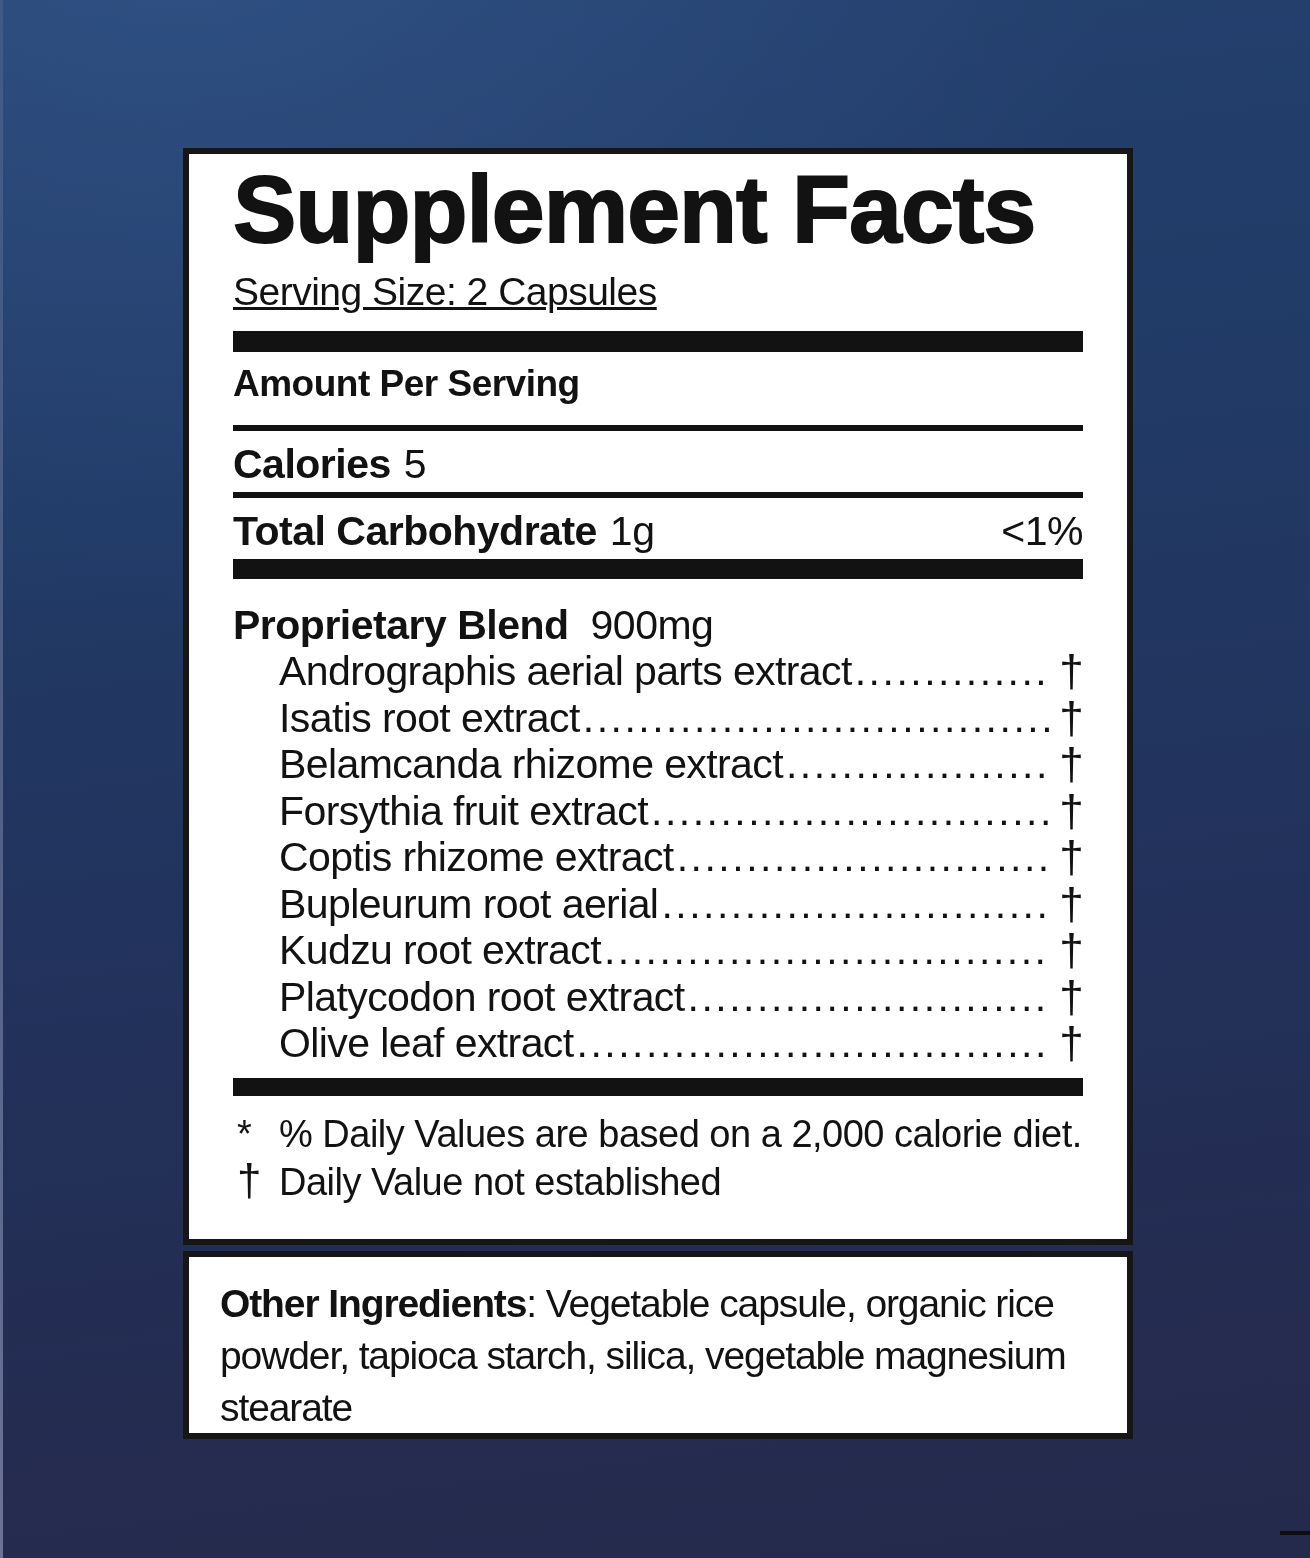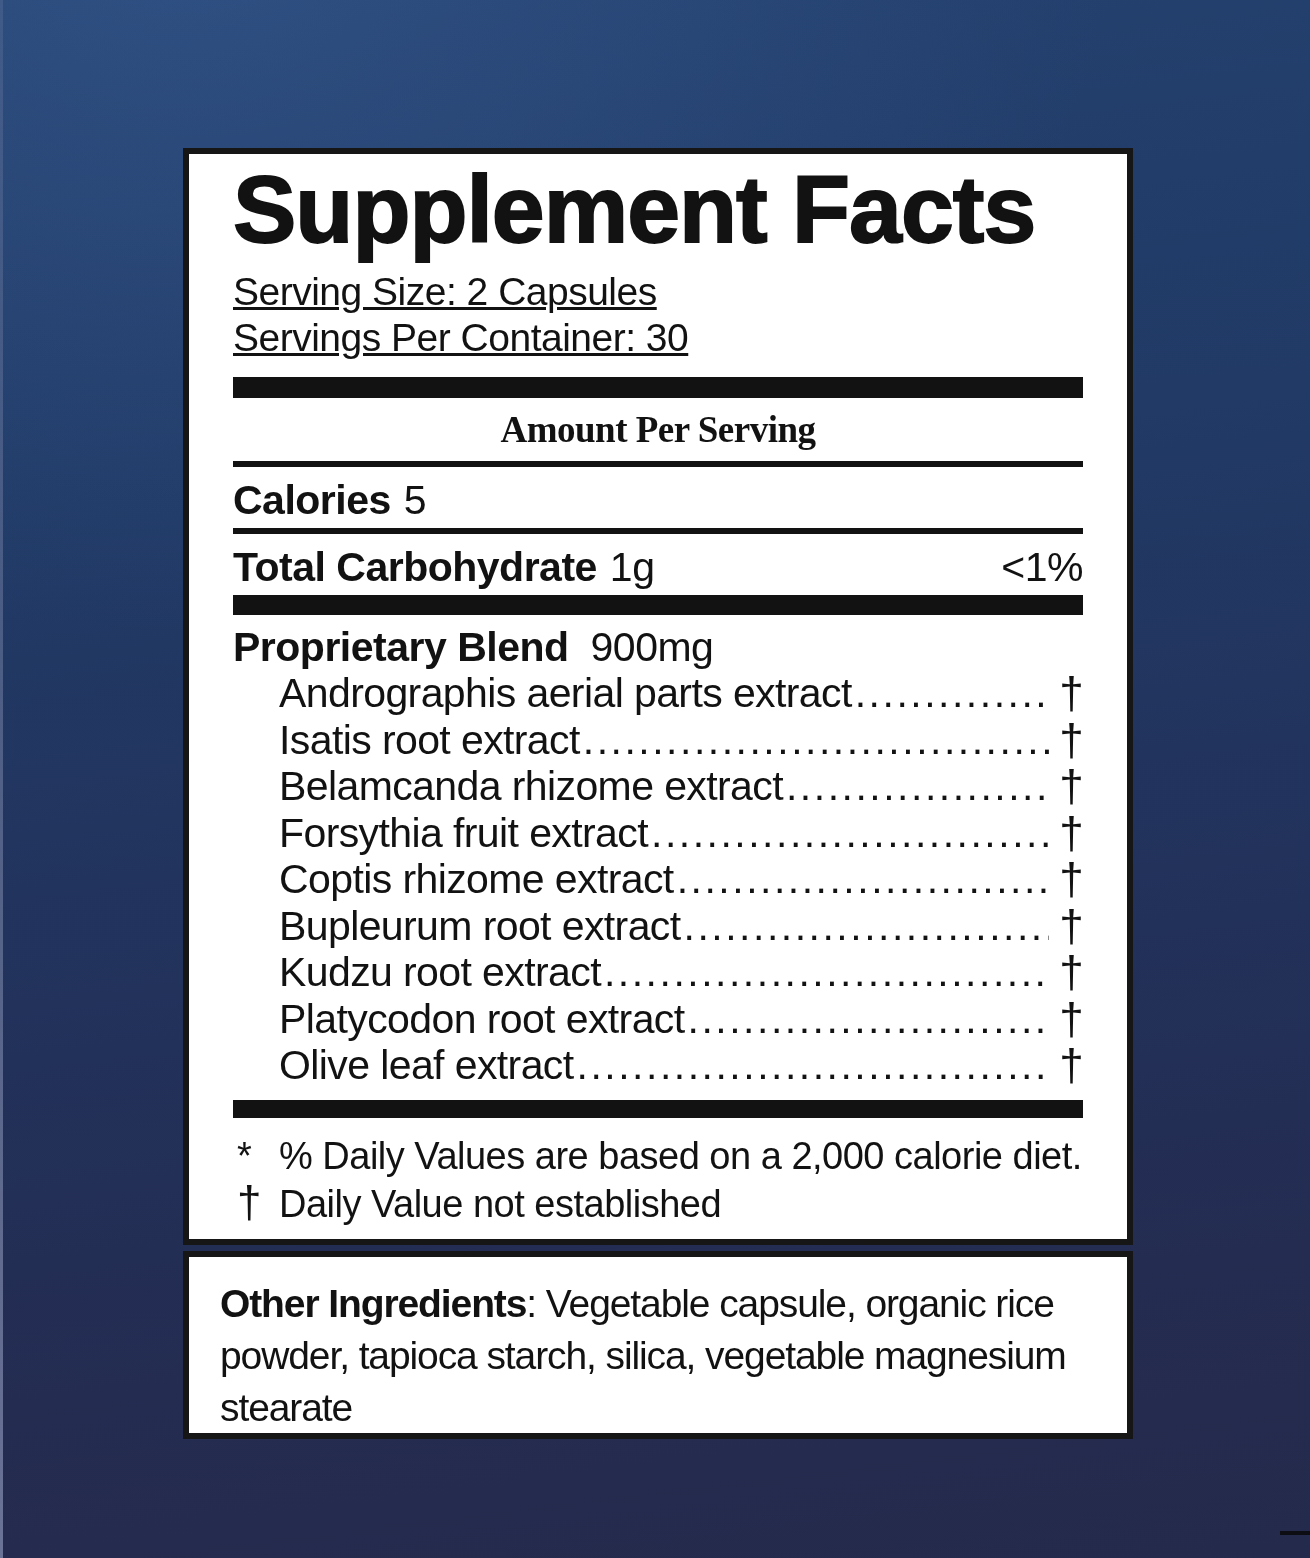--- a/index.html
+++ b/index.html
@@ -44,34 +44,34 @@
   }
   .serving-block { margin-top: 9px; font-size: 39px; line-height: 46px; letter-spacing: -0.5px; text-decoration: underline; }
 
   .bar { background: #121212; }
   .bar-thick { height: 21px; margin-top: 16px; }
   .bar-mid { height: 20px; }
   .bar-bottom { height: 18px; margin-top: 11px; }
   .rule { height: 6px; background: #121212; }
 
   .hdr-row {
-    display: flex; justify-content: center; align-items: baseline;
-    padding: 12px 0 11px 0;
-    font-weight: bold; font-size: 37px; line-height: 40px; letter-spacing: -0.5px; font-family: Liberation Serif, serif;
+    display: flex; justify-content: flex-start; align-items: baseline;
+    padding: 12px 0 21px 0;
+    font-weight: bold; font-size: 37px; line-height: 40px; letter-spacing: -0.5px;
   }
   .nutrient-row {
     display: flex; justify-content: space-between; align-items: baseline;
     font-size: 41px; line-height: 46px; letter-spacing: -0.5px;
     padding: 10px 0 5px 0;
   }
   .nutrient-row .nname { font-weight: bold; }
   .nutrient-row .nval { font-weight: normal; margin-left: 13px; }
   .nutrient-row .ndv { font-weight: normal; }
 
-  .blend-row { padding: 10px 0 1px 0; font-size: 41px; line-height: 44px; letter-spacing: -0.5px; }
+  .blend-row { padding: 24px 0 1px 0; font-size: 41px; line-height: 44px; letter-spacing: -0.5px; }
   .blend-row .bname { font-weight: bold; }
   .blend-row .bamt { margin-left: 22px; }
 
   .ing-row {
     display: flex; align-items: flex-start;
     margin-left: 46px;
     font-size: 41px; line-height: 46.5px; letter-spacing: -0.6px;
     white-space: nowrap;
   }
   .ing-leader { flex: 1 1 auto; overflow: hidden; margin: 0 2px 0 3px; min-width: 0; }
@@ -101,21 +101,20 @@
 <body>
 
 <div id="screen">
   <div class="edge-highlight"></div>
 
   <div id="facts-panel" class="panel">
     <div class="sf-title">Supplement Facts</div>
 
     <div class="serving-block">
       <div>Serving Size: 2 Capsules</div>
-      <div>Servings Per Container: 30</div>
     </div>
 
     <div class="bar bar-thick"></div>
 
     <div class="hdr-row">
       <span>Amount Per Serving</span>
     </div>
 
     <div class="rule"></div>
 
@@ -156,21 +155,21 @@
         <span class="ing-name">Forsythia fruit extract</span>
           <span class="ing-leader"></span>
           <span class="ing-dv">†</span>
       </div>
       <div class="ing-row">
         <span class="ing-name">Coptis rhizome extract</span>
           <span class="ing-leader"></span>
           <span class="ing-dv">†</span>
       </div>
       <div class="ing-row">
-        <span class="ing-name">Bupleurum root extract</span>
+        <span class="ing-name">Bupleurum root aerial</span>
           <span class="ing-leader"></span>
           <span class="ing-dv">†</span>
       </div>
       <div class="ing-row">
         <span class="ing-name">Kudzu root extract</span>
           <span class="ing-leader"></span>
           <span class="ing-dv">†</span>
       </div>
       <div class="ing-row">
         <span class="ing-name">Platycodon root extract</span>

